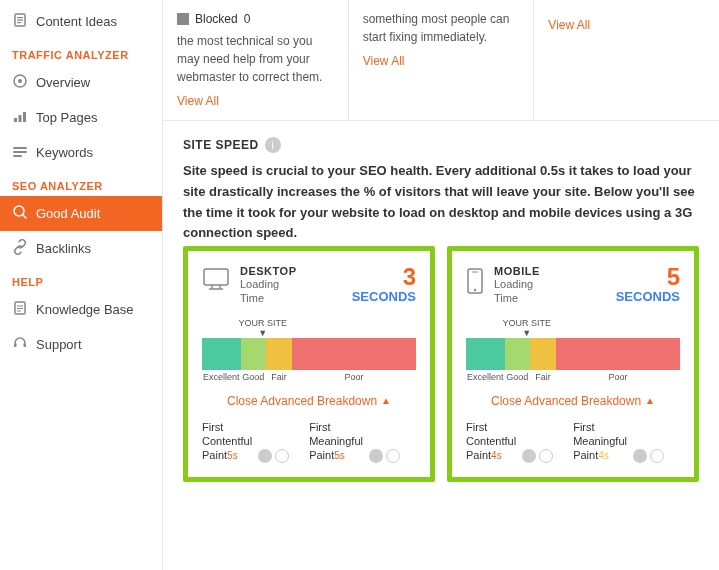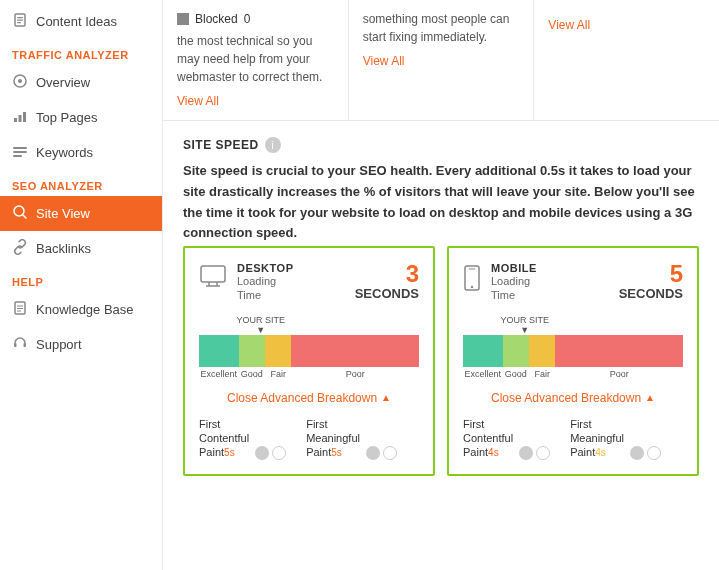--- a/index.html
+++ b/index.html
@@ -133,21 +133,21 @@
       font-weight: bold;
     }
 
     
     .speed-cards {
       display: flex;
       gap: 12px;
     }
     .speed-card {
       flex: 1;
-      border: 2px solid #84cc16;
+      border: 5px solid #84cc16;
       border-radius: 2px;
       padding: 14px;
     }
     .speed-card-header {
       display: flex;
       align-items: flex-start;
       gap: 10px;
       margin-bottom: 12px;
     }
     .device-icon {
@@ -169,21 +169,21 @@
     }
     .speed-value {
       font-size: 24px;
       font-weight: bold;
       color: #f26522;
       line-height: 1;
     }
     .speed-unit {
       font-size: 13px;
       font-weight: bold;
-      color: #404040;
+      color: #3b82f6;
     }
     .speed-header-right {
       margin-left: auto;
       text-align: right;
     }
 
     
     .close-advanced {
       color: #f26522;
       font-size: 12px;
@@ -283,21 +283,21 @@
   </div>
 
   <div class="sidebar-section-label">SEO ANALYZER</div>
   <div class="sidebar-item active">
     <span class="sidebar-icon">
       <svg width="16" height="16" viewBox="0 0 16 16" fill="none">
           <circle cx="7" cy="7" r="5" stroke="#fff" stroke-width="1.5" fill="none"></circle>
           <line x1="11" y1="11" x2="14" y2="14" stroke="#fff" stroke-width="1.5" stroke-linecap="round"></line>
         </svg>
     </span>
-    <span>Site View</span>
+    <span>Good Audit</span>
   </div>
   <div class="sidebar-item">
     <span class="sidebar-icon">
       <svg width="16" height="16" viewBox="0 0 16 16" fill="none">
           <path d="M6 8a3 3 0 0 0 4.243 0l2.121-2.121A3 3 0 0 0 8.121 1.636L7.06 2.697" stroke="#888" stroke-width="1.5" stroke-linecap="round" fill="none"></path>
           <path d="M10 8a3 3 0 0 0-4.243 0L3.636 10.121a3 3 0 0 0 4.243 4.243l1.06-1.06" stroke="#888" stroke-width="1.5" stroke-linecap="round" fill="none"></path>
         </svg>
     </span>
     <span>Backlinks</span>
   </div>

